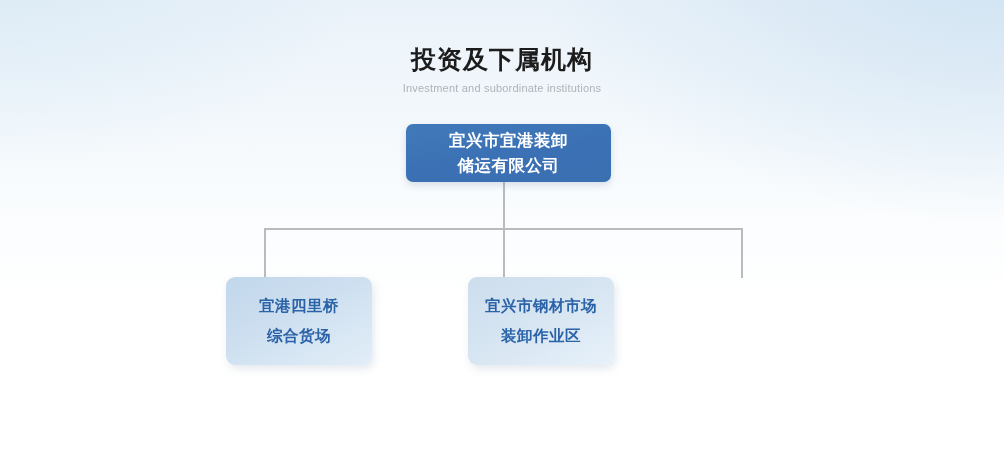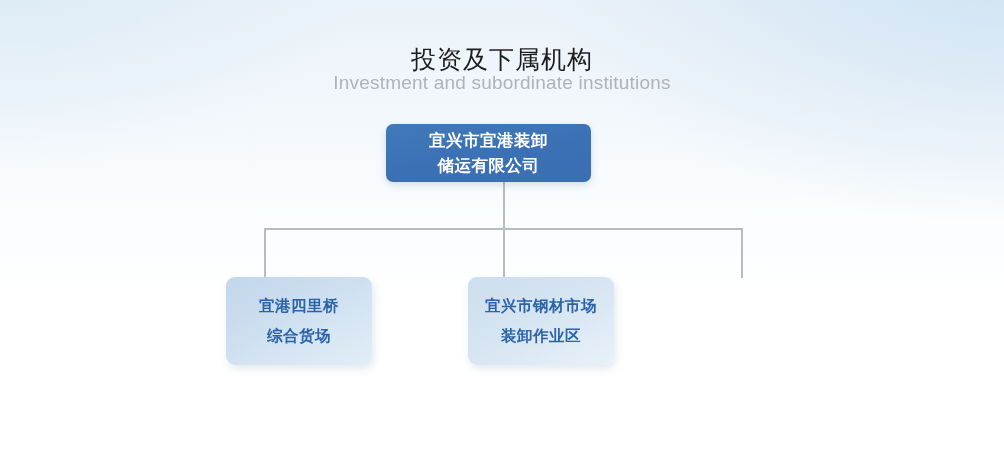--- a/index.html
+++ b/index.html
@@ -27,28 +27,29 @@
   
   .heading {
     position: absolute;
     left: 0;
     top: 44px;
     width: 1004px;
     text-align: center;
   }
   .heading-title {
     font-size: 25px;
-    font-weight: normal;
+    font-weight: bold;
     color: #1c1c1c;
     letter-spacing: 1px;
     line-height: 30px;
     font-family: "Liberation Sans", "DejaVu Sans", sans-serif;
   }
   .heading-sub {
-    font-size: 19px;
+    margin-top: 5px;
+    font-size: 11px;
     font-weight: normal;
     color: #adb3b8;
     letter-spacing: 0.2px;
     line-height: 18px;
     font-family: "Liberation Sans", sans-serif;
   }
 
   
   .connectors {
     position: absolute;
@@ -64,21 +65,21 @@
   }
   .conn-v-root   { left: 503px; top: 182px; width: 2px;  height: 48px; }
   .conn-h-bus    { left: 264px; top: 228px; width: 479px; height: 2px; }
   .conn-v-c1     { left: 264px; top: 228px; width: 2px;  height: 50px; }
   .conn-v-c2     { left: 503px; top: 228px; width: 2px;  height: 50px; }
   .conn-v-c3     { left: 741px; top: 228px; width: 2px;  height: 50px; }
 
   
   .node-root {
     position: absolute;
-    left: 386px;
+    left: 406px;
     top: 124px;
     width: 205px;
     height: 58px;
     border-radius: 7px;
     background: linear-gradient(170deg, #4079ba 0%, #3b71b4 55%, #3a6fb2 100%);
     box-shadow: 0 3px 7px rgba(90,120,150,0.22);
     display: flex;
     align-items: center;
     justify-content: center;
     box-sizing: border-box;

